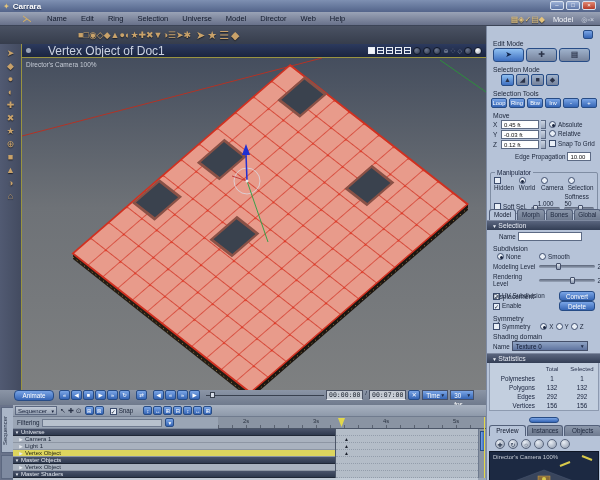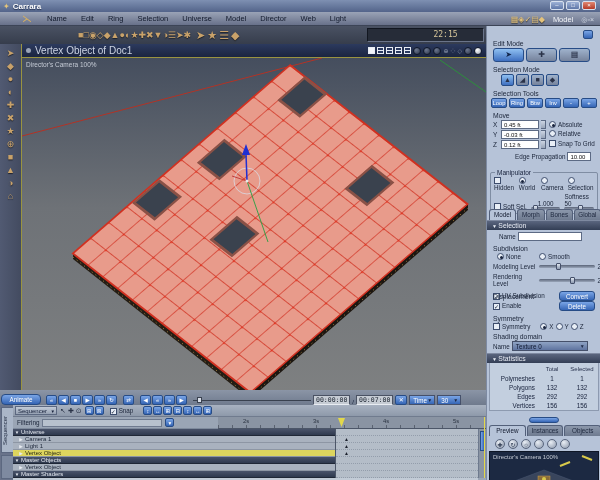--- a/index.html
+++ b/index.html
@@ -31,21 +31,21 @@
   .ticon.big{font-size:11px;margin-left:2px;}
   .timepanel{position:absolute;left:367px;top:28px;width:117px;height:14px;background:#262c38;border:1px solid #121721;border-bottom-color:#6a748a;border-right-color:#6a748a;color:#d9c89b;font-family:"DejaVu Sans Mono",monospace;font-size:8px;line-height:12px;text-align:center;padding-left:40px;}
 
   
   .lefttools{left:0;top:44px;width:22px;height:346px;background:linear-gradient(90deg,#515a72,#434b60);display:flex;flex-direction:column;align-items:center;padding-top:4px;gap:3px;border-right:1px solid #9a9440;}
   .licon{color:#c9a26a;font-size:9px;line-height:10px;text-shadow:0 1px 1px #20242e;}
 
   
   .vp-header{left:22px;top:44px;width:464px;height:13px;background:linear-gradient(#2c3a5e,#1b2540);color:#ccd3e2;display:flex;align-items:center;padding:0 4px;}
   .vp-dot{width:5px;height:5px;border-radius:50%;background:#9aa4b6;margin-right:4px;}
-  .vp-title{font-size:10px;}
+  .vp-title{font-size:12px;margin-left:13px;}
   .vp-hright{position:absolute;right:4px;top:0;height:13px;display:flex;align-items:center;gap:2px;}
   .lay{width:7px;height:7px;border:1px solid #e8ecf4;background:#2a3a60;}
   .lay.on{background:#f2f5fa;}
   .lay2{background:linear-gradient(#2a3a60 48%,#e8ecf4 48%,#e8ecf4 55%,#2a3a60 55%);}
   .vpcirc{width:8px;height:8px;border-radius:50%;background:radial-gradient(circle at 35% 30%,#6d7890,#2b3348);border:1px solid #10182a;}
   .vpcirc.lit{background:radial-gradient(circle at 35% 30%,#ffffff,#9aa2b2);}
   .vpsmall{color:#8d97ad;font-size:6px;}
   .vp-canvas{left:22px;top:57px;width:464px;height:333px;border-top:1px solid #9a9440;border-right:1px solid #9a9440;background:#60656c;}
   .vp-label{position:absolute;left:4px;top:3px;color:#c6ccd6;font-size:6.5px;z-index:5;}
 
@@ -85,21 +85,21 @@
   .statbox{background:#c3cfdf;border:1px solid #8d9ab0;border-top:none;margin:0 2px;padding-top:2px;}
   .statgrid{display:grid;grid-template-columns:48px 28px 32px;font-size:6.3px;line-height:9px;}
   .statgrid .rname{text-align:right;padding-right:3px;}
   .statgrid .num{text-align:center;}
   .pill{width:30px;height:6px;border-radius:3px;background:linear-gradient(#7aa5e6,#3565b5);border:1px solid #274c86;margin:2px auto 0 auto;}
   .ptabs{display:flex;padding-left:2px;gap:1px;margin-top:2px;}
   .sphrow{display:flex;gap:3px;padding-left:8px;margin-top:3px;}
   .sph{width:10px;height:10px;border-radius:50%;background:radial-gradient(circle at 35% 30%,#e8edf4,#8c98ac);border:1px solid #5a667e;font-size:6px;line-height:10px;text-align:center;color:#2c3850;}
 
   
-  .transport{left:0;top:390px;width:486px;height:15px;background:linear-gradient(#8b95a6,#6f7a8d);display:flex;align-items:flex-end;gap:2px;padding-left:1px;}
+  .transport{left:0;top:390px;width:486px;height:15px;background:linear-gradient(#8b95a6,#6f7a8d);display:flex;align-items:flex-start;gap:2px;padding-left:14px;}
   .animate-btn{width:40px;height:11px;border:1px solid #274c86;border-radius:4px;background:linear-gradient(#7aa5e6,#3565b5);color:#fff;font-size:6.3px;line-height:9px;text-align:center;}
   .tbtn{width:11px;height:10px;border:1px solid #274c86;border-radius:2px;background:linear-gradient(#7aa5e6,#3565b5);color:#fff;font-size:5.5px;line-height:9px;text-align:center;}
   .tslider{position:relative;width:118px;height:10px;margin-left:4px;}
   .tslider .line{position:absolute;left:0;right:0;top:5px;height:1px;background:#39414f;}
   .tslider .hand{position:absolute;left:4px;top:2px;width:5px;height:6px;background:#d8dee8;border:1px solid #39414f;}
   .timefield{height:10px;background:#c6ccd4;border:1px solid #4a5263;border-bottom-color:#e8ecf2;color:#1c2430;font-family:"DejaVu Sans Mono",monospace;font-size:6.5px;line-height:9px;padding:0 2px;}
   .xbtn{width:12px;height:10px;border:1px solid #274c86;border-radius:2px;background:linear-gradient(#7aa5e6,#3565b5);color:#fff;font-size:6px;line-height:9px;text-align:center;}
 
   
   .sequencer{left:0;top:405px;width:486px;height:75px;background:#9aa5b5;}
@@ -147,33 +147,32 @@
     <span class="title">Carrara</span>
     <div class="winbtns">
       <div class="winbtn">–</div>
       <div class="winbtn">□</div>
       <div class="winbtn close">×</div>
     </div>
   </div>
 
   <div class="abs menubar">
     <span class="logo">⋋</span>
-    <span><span class="menu-item">Name</span><span class="menu-item">Edit</span><span class="menu-item">Ring</span><span class="menu-item">Selection</span><span class="menu-item">Universe</span><span class="menu-item">Model</span><span class="menu-item">Director</span><span class="menu-item">Web</span><span class="menu-item">Light</span></span>
+    <span><span class="menu-item">Name</span><span class="menu-item">Edit</span><span class="menu-item">Ring</span><span class="menu-item">Selection</span><span class="menu-item">Universe</span><span class="menu-item">Model</span><span class="menu-item">Director</span><span class="menu-item">Web</span><span class="menu-item">Help</span></span>
   </div>
   <div class="menubar-right">
     <span><span class="mode-ico gold">▦</span><span class="mode-ico gold">◈</span><span class="mode-ico gold">✓</span><span class="mode-ico gold">▤</span><span class="mode-ico gold">◆</span></span>
     <span class="mode-label">Model</span>
     <span><span class="panel-ctl">◎</span><span class="panel-ctl">▫</span><span class="panel-ctl">×</span></span>
   </div>
 
   <div class="abs toolbar">
     <span><span class="ticon">■</span><span class="ticon">□</span><span class="ticon">◉</span><span class="ticon">◇</span><span class="ticon">◆</span><span class="ticon">▲</span><span class="ticon">●</span><span class="ticon">◐</span><span class="ticon">★</span><span class="ticon">✚</span><span class="ticon">✖</span><span class="ticon">▼</span><span class="ticon">◑</span><span class="ticon">☰</span><span class="ticon">➤</span><span class="ticon">✱</span></span>
     <span><span class="ticon big">➤</span><span class="ticon big">★</span><span class="ticon big">☰</span><span class="ticon big">◆</span></span>
   </div>
-  <div class="timepanel">22:15</div>
 
   <div class="abs lefttools">
     <span style="display:flex;flex-direction:column;align-items:center;gap:3px;">
         <span class="licon">➤</span>
         <span class="licon">◆</span>
         <span class="licon">●</span>
         <span class="licon">◐</span>
         <span class="licon">✚</span>
         <span class="licon">✖</span>
         <span class="licon">★</span>

